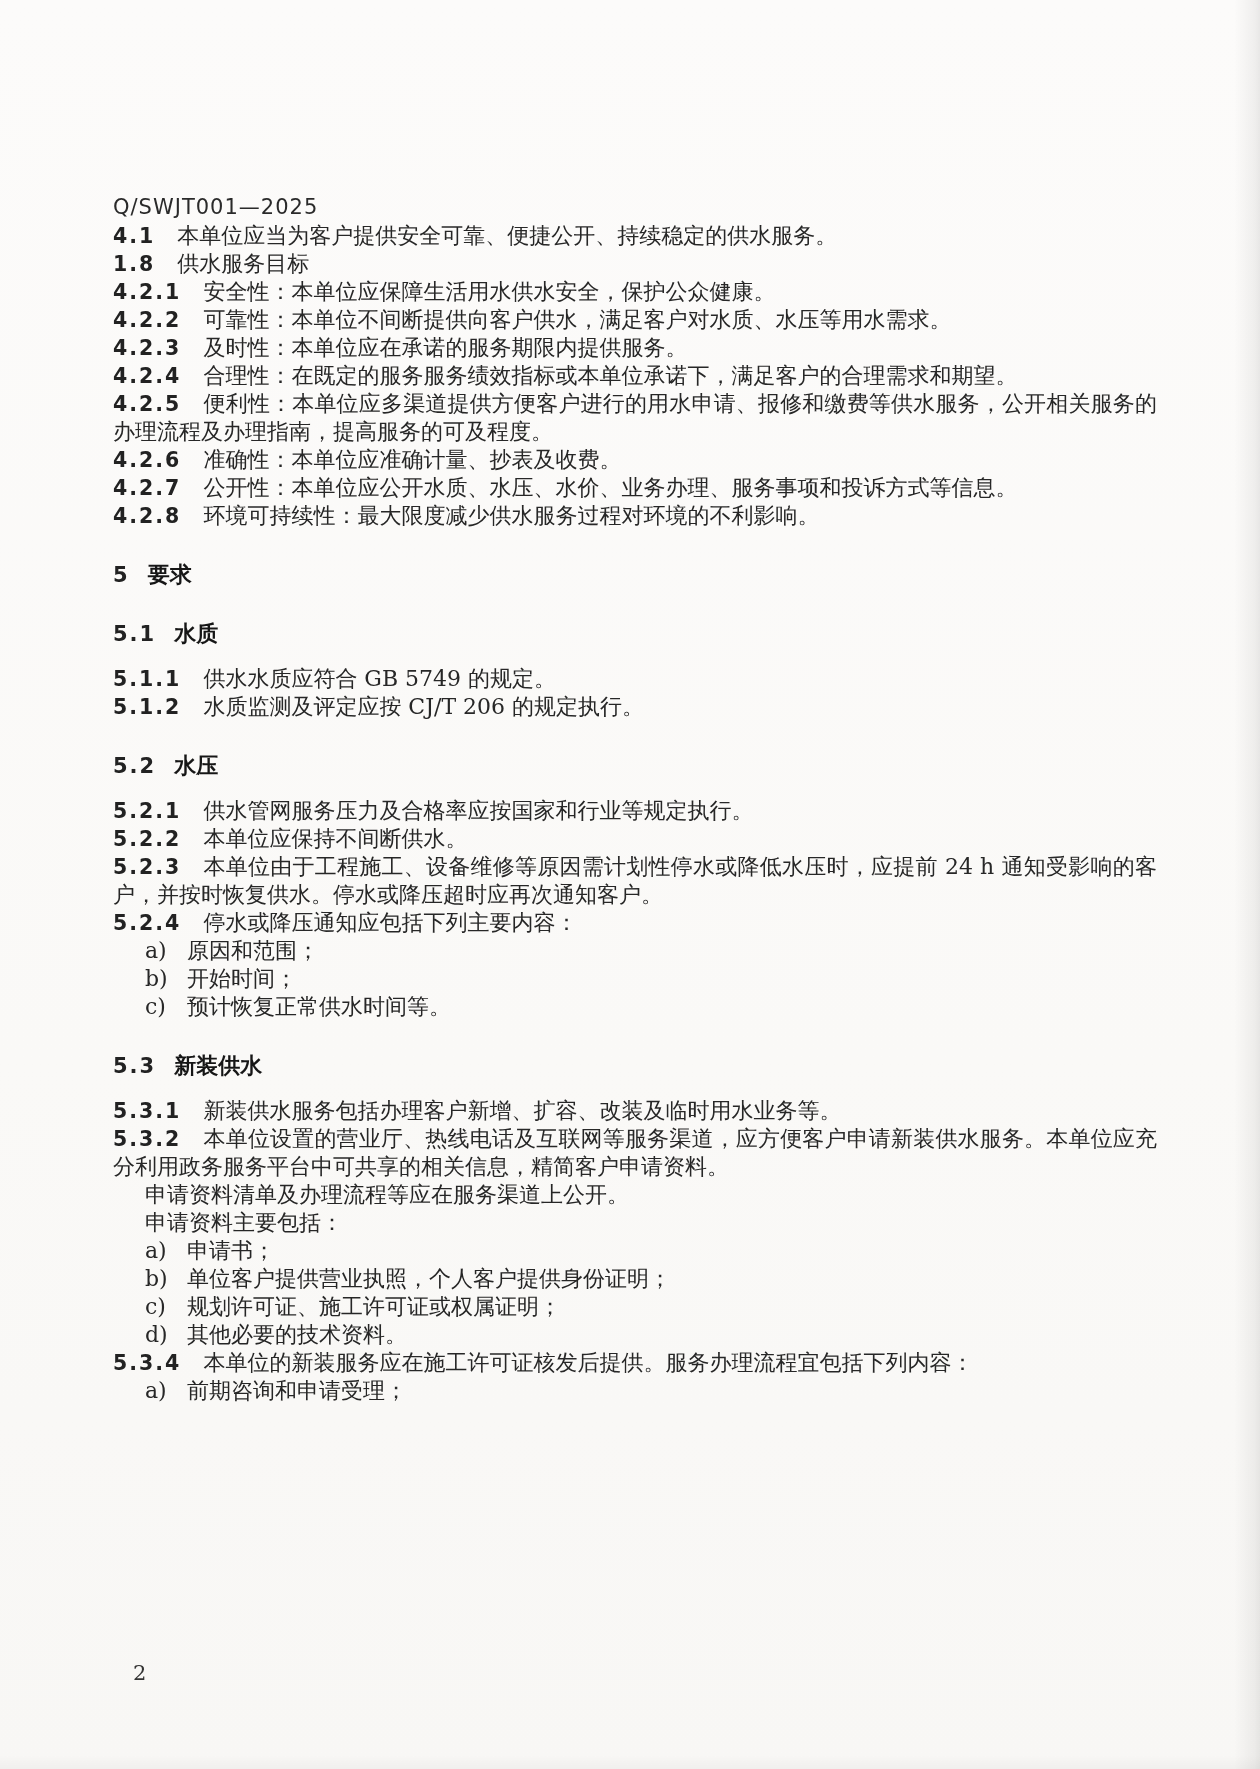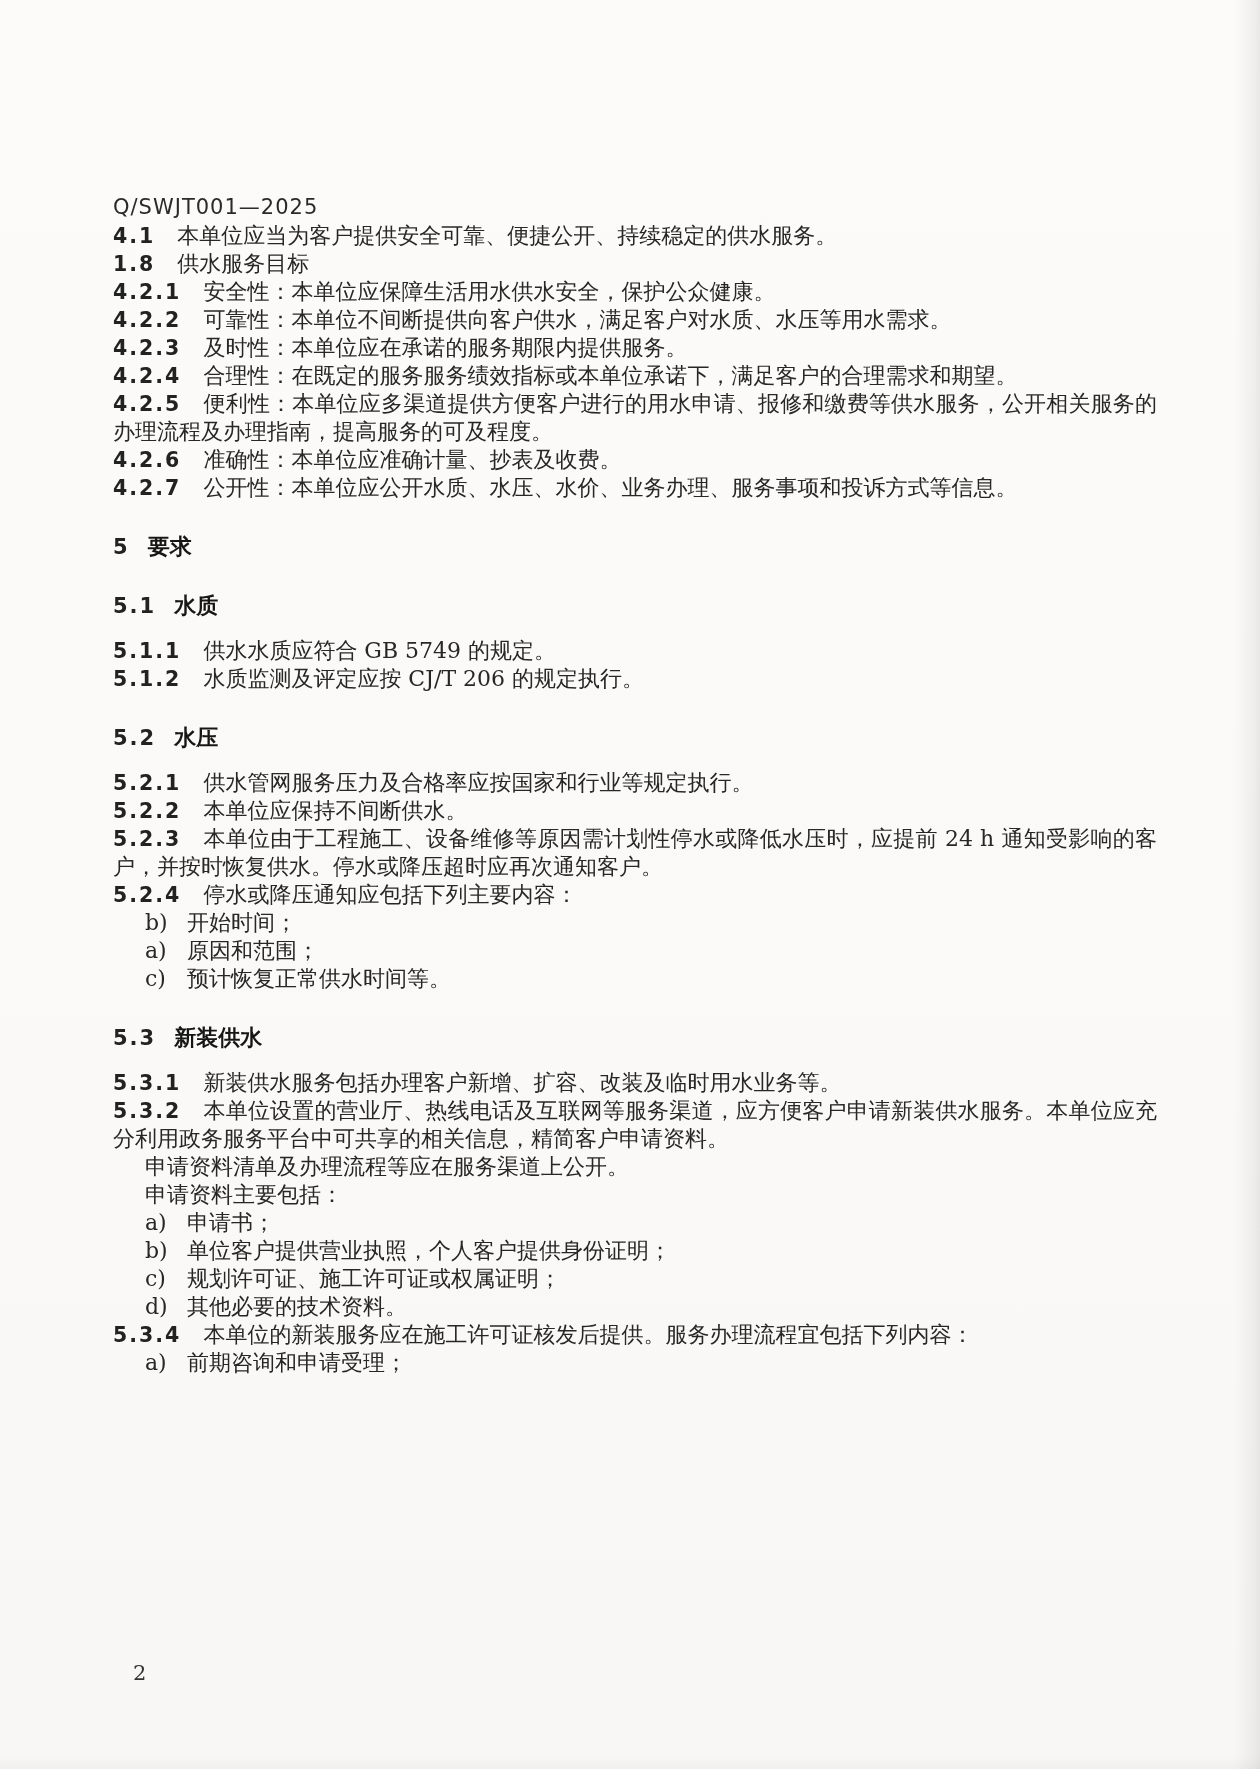--- a/index.html
+++ b/index.html
@@ -55,31 +55,32 @@
   <main class="content">
       <p class="clause"><span class="num">4.1</span><span class="txt">本单位应当为客户提供安全可靠、便捷公开、持续稳定的供水服务。</span></p>
       <p class="clause"><span class="num">1.8</span><span class="txt">供水服务目标</span></p>
       <p class="clause"><span class="num">4.2.1</span><span class="txt">安全性：本单位应保障生活用水供水安全，保护公众健康。</span></p>
       <p class="clause"><span class="num">4.2.2</span><span class="txt">可靠性：本单位不间断提供向客户供水，满足客户对水质、水压等用水需求。</span></p>
       <p class="clause"><span class="num">4.2.3</span><span class="txt">及时性：本单位应在承诺的服务期限内提供服务。</span></p>
       <p class="clause"><span class="num">4.2.4</span><span class="txt">合理性：在既定的服务服务绩效指标或本单位承诺下，满足客户的合理需求和期望。</span></p>
       <p class="clause"><span class="num">4.2.5</span><span class="txt">便利性：本单位应多渠道提供方便客户进行的用水申请、报修和缴费等供水服务，公开相关服务的办理流程及办理指南，提高服务的可及程度。</span></p>
       <p class="clause"><span class="num">4.2.6</span><span class="txt">准确性：本单位应准确计量、抄表及收费。</span></p>
       <p class="clause"><span class="num">4.2.7</span><span class="txt">公开性：本单位应公开水质、水压、水价、业务办理、服务事项和投诉方式等信息。</span></p>
+      <p class="clause"><span class="num">4.2.8</span><span class="txt">环境可持续性：最大限度减少供水服务过程对环境的不利影响。</span></p>
       <p class="heading"><span class="num">5</span><span class="txt">要求</span></p>
       <p class="heading"><span class="num">5.1</span><span class="txt">水质</span></p>
       <p class="clause"><span class="num">5.1.1</span><span class="txt">供水水质应符合 GB 5749 的规定。</span></p>
       <p class="clause"><span class="num">5.1.2</span><span class="txt">水质监测及评定应按 CJ/T 206 的规定执行。</span></p>
       <p class="heading"><span class="num">5.2</span><span class="txt">水压</span></p>
       <p class="clause"><span class="num">5.2.1</span><span class="txt">供水管网服务压力及合格率应按国家和行业等规定执行。</span></p>
       <p class="clause"><span class="num">5.2.2</span><span class="txt">本单位应保持不间断供水。</span></p>
       <p class="clause"><span class="num">5.2.3</span><span class="txt">本单位由于工程施工、设备维修等原因需计划性停水或降低水压时，应提前 24 h 通知受影响的客户，并按时恢复供水。停水或降压超时应再次通知客户。</span></p>
       <p class="clause"><span class="num">5.2.4</span><span class="txt">停水或降压通知应包括下列主要内容：</span></p>
+      <p class="list-item"><span class="marker">a)</span><span class="txt">原因和范围；</span></p>
       <p class="list-item"><span class="marker">b)</span><span class="txt">开始时间；</span></p>
-      <p class="list-item"><span class="marker">a)</span><span class="txt">原因和范围；</span></p>
       <p class="list-item"><span class="marker">c)</span><span class="txt">预计恢复正常供水时间等。</span></p>
       <p class="heading"><span class="num">5.3</span><span class="txt">新装供水</span></p>
       <p class="clause"><span class="num">5.3.1</span><span class="txt">新装供水服务包括办理客户新增、扩容、改装及临时用水业务等。</span></p>
       <p class="clause"><span class="num">5.3.2</span><span class="txt">本单位设置的营业厅、热线电话及互联网等服务渠道，应方便客户申请新装供水服务。本单位应充分利用政务服务平台中可共享的相关信息，精简客户申请资料。</span></p>
       <p class="indent-para"><span class="txt">申请资料清单及办理流程等应在服务渠道上公开。</span></p>
       <p class="indent-para"><span class="txt">申请资料主要包括：</span></p>
       <p class="list-item"><span class="marker">a)</span><span class="txt">申请书；</span></p>
       <p class="list-item"><span class="marker">b)</span><span class="txt">单位客户提供营业执照，个人客户提供身份证明；</span></p>
       <p class="list-item"><span class="marker">c)</span><span class="txt">规划许可证、施工许可证或权属证明；</span></p>
       <p class="list-item"><span class="marker">d)</span><span class="txt">其他必要的技术资料。</span></p>

